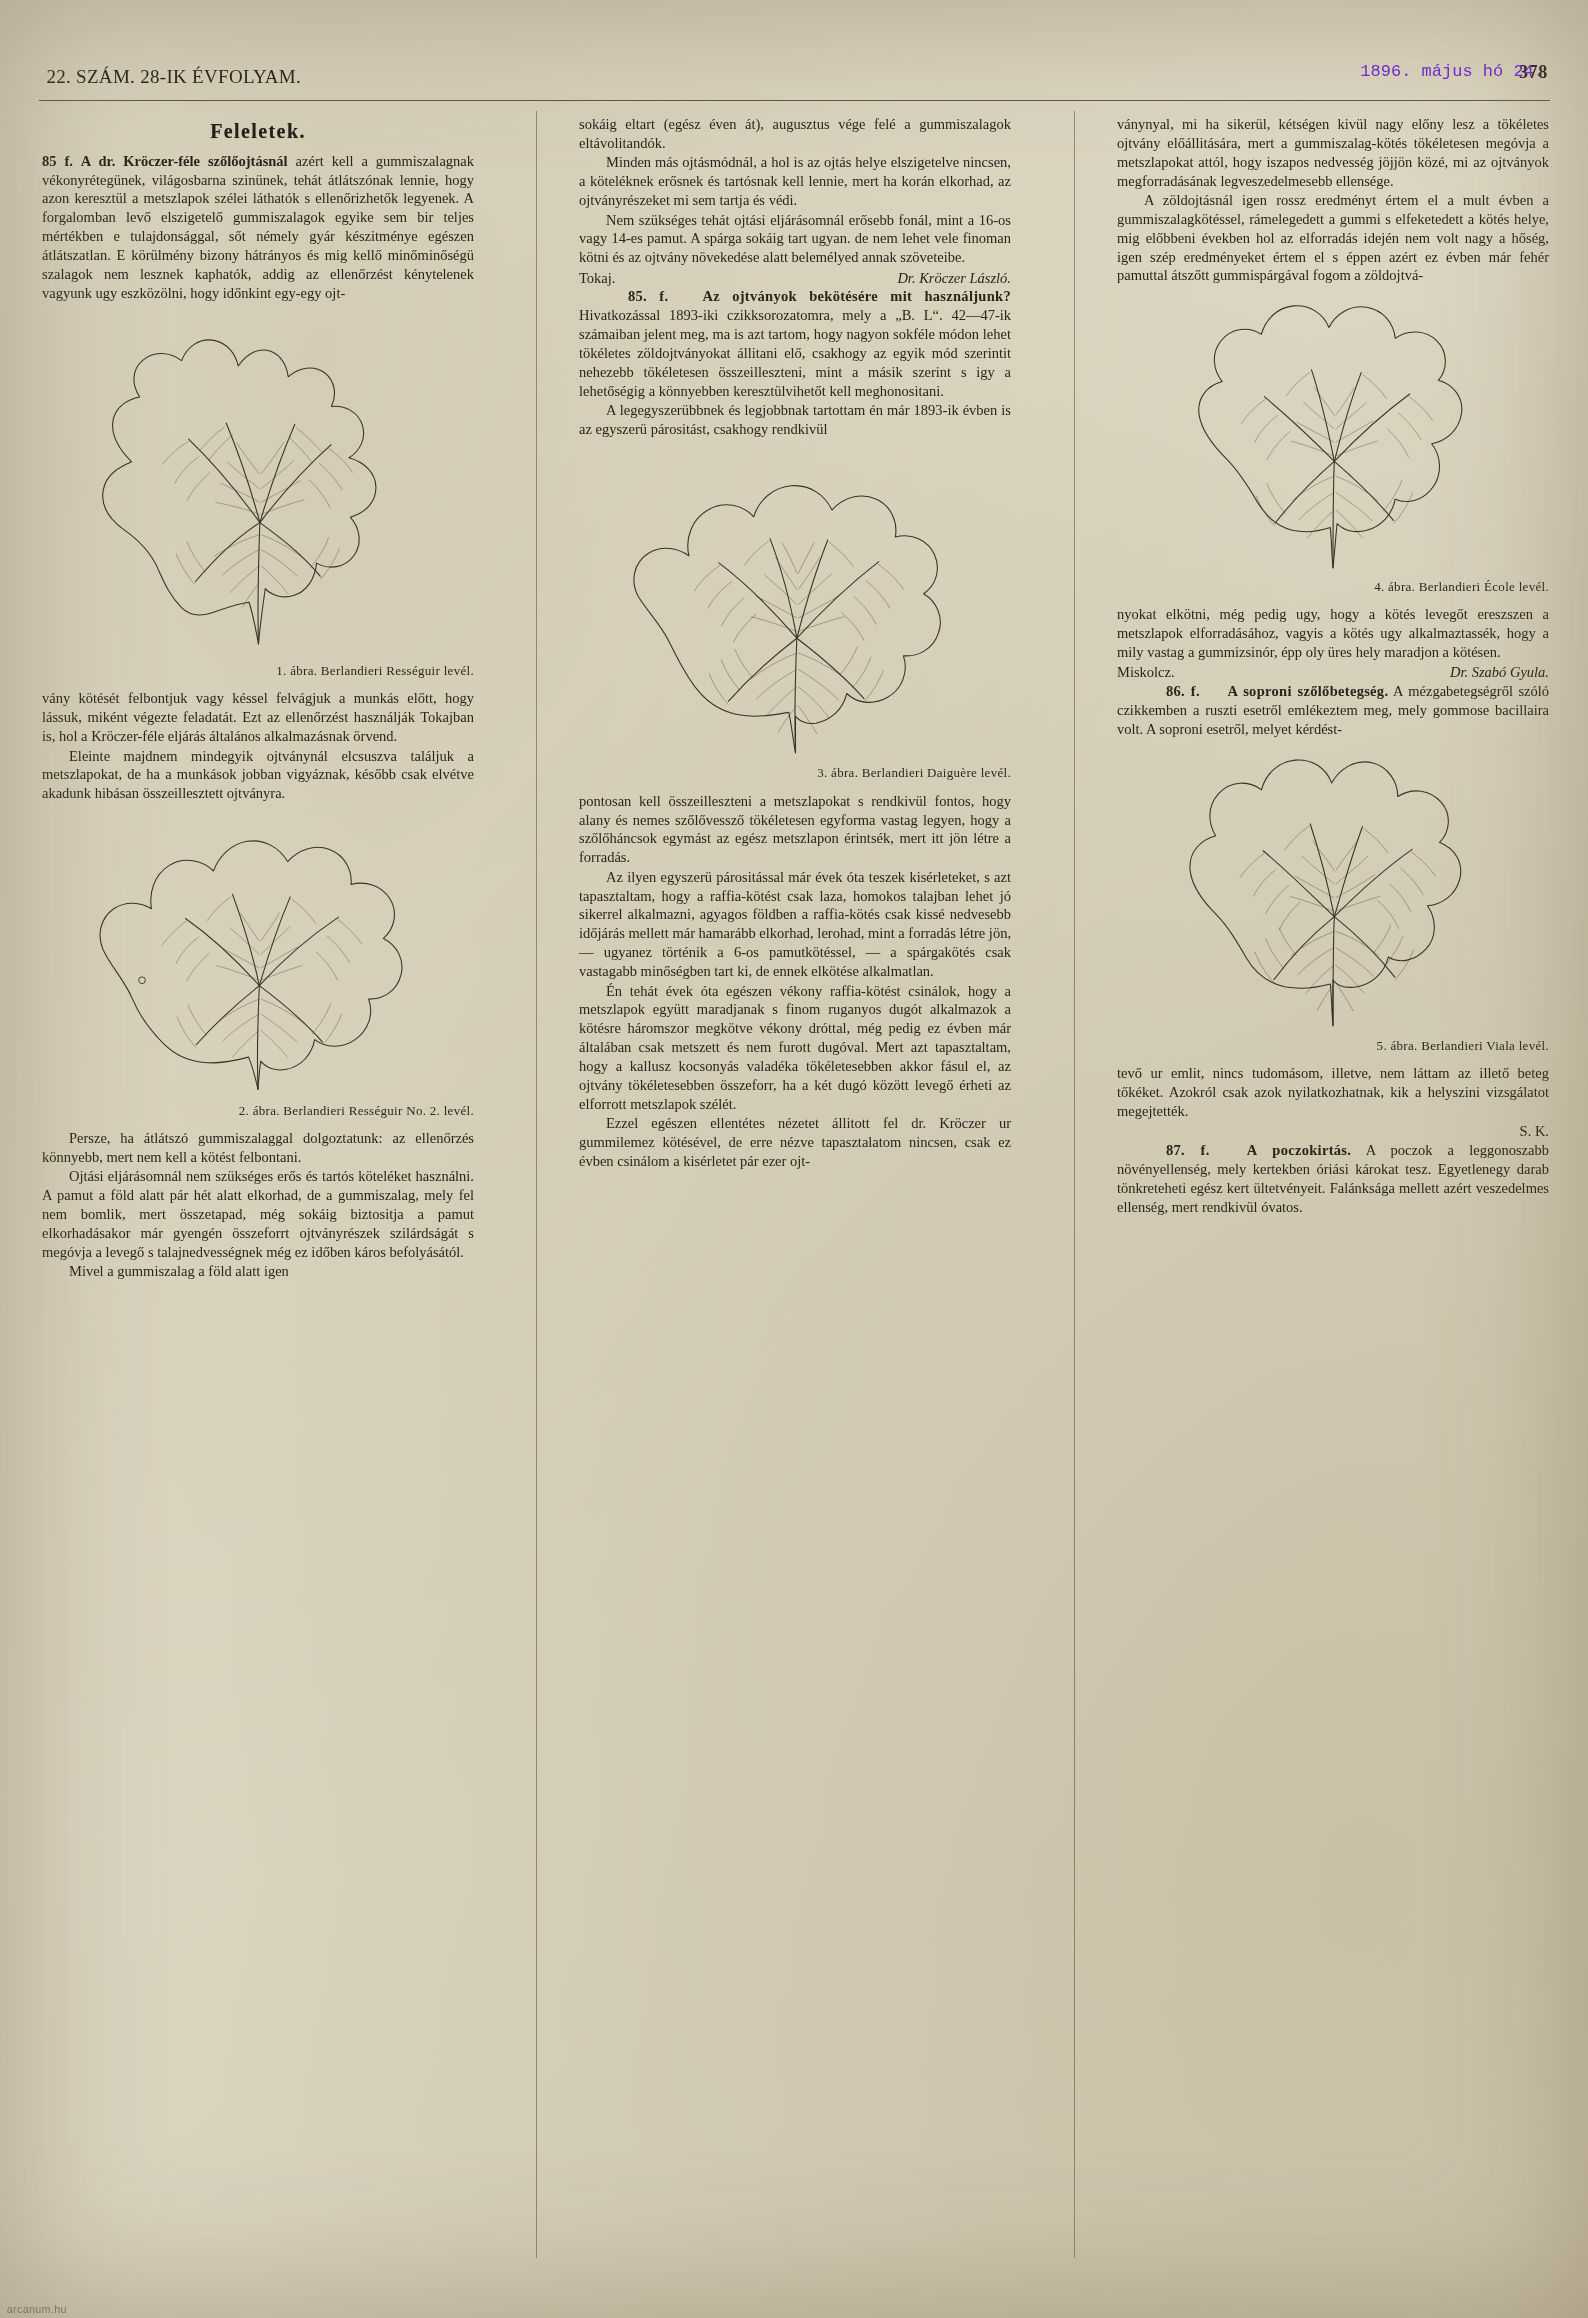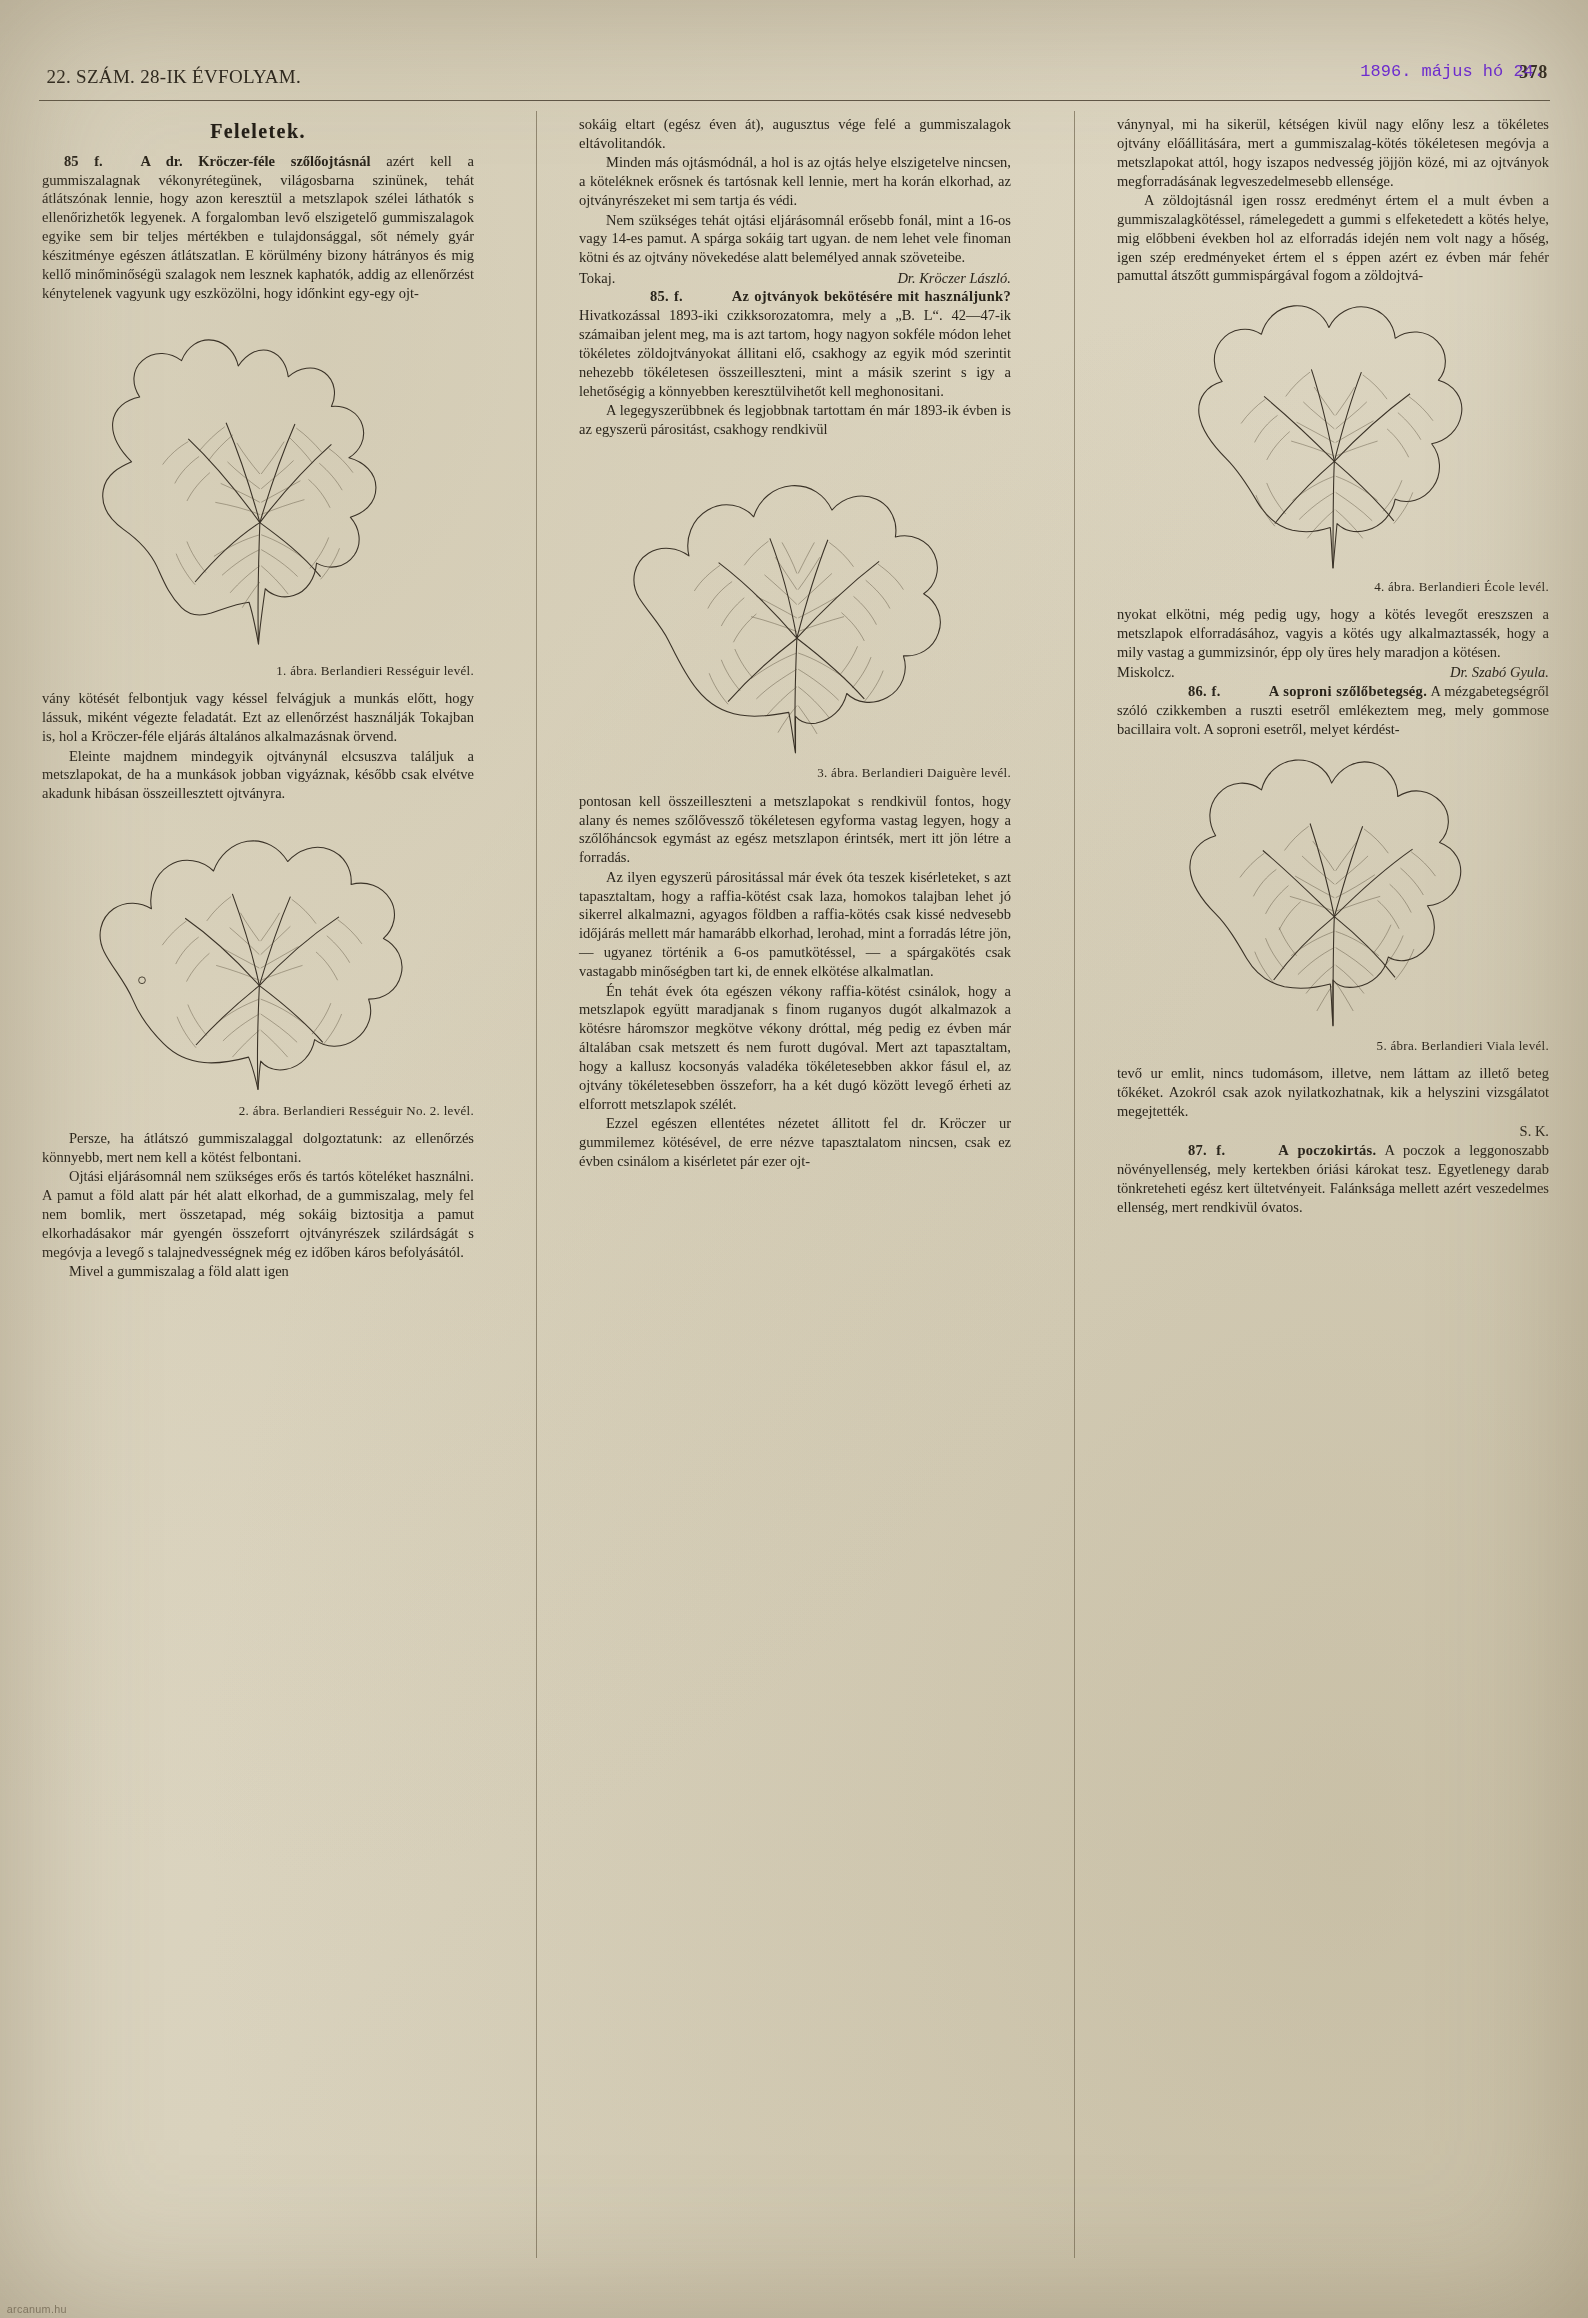--- a/index.html
+++ b/index.html
@@ -87,21 +87,21 @@
   .sect-title {
     text-align:center;
     font-weight: bold;
     font-size: 20px;
     letter-spacing: 1.4px;
     margin: 2.7px 0 8px 0;
     font-family: "Liberation Serif", serif;
     color:#241f17;
     text-shadow: 0 0 0.7px rgba(0,0,0,.35);
   }
-  .b { font-weight: bold; margin-left: 22px; }
+  .b { font-weight: bold; }
   .i { font-style: italic; }
   .sig { text-align: right; margin-top: 1.4px; }
   .signature-row { display:flex; justify-content:space-between; margin-top:1.4px; }
   .qn { font-weight: bold; letter-spacing:0.3px;padding-left:22px; }
 
   .fig { margin: 9.5px 0 4px 0; text-align:center; }
   .fig-cap {
     text-align:right;
     font-size: 13px;
     letter-spacing: 0.3px;

